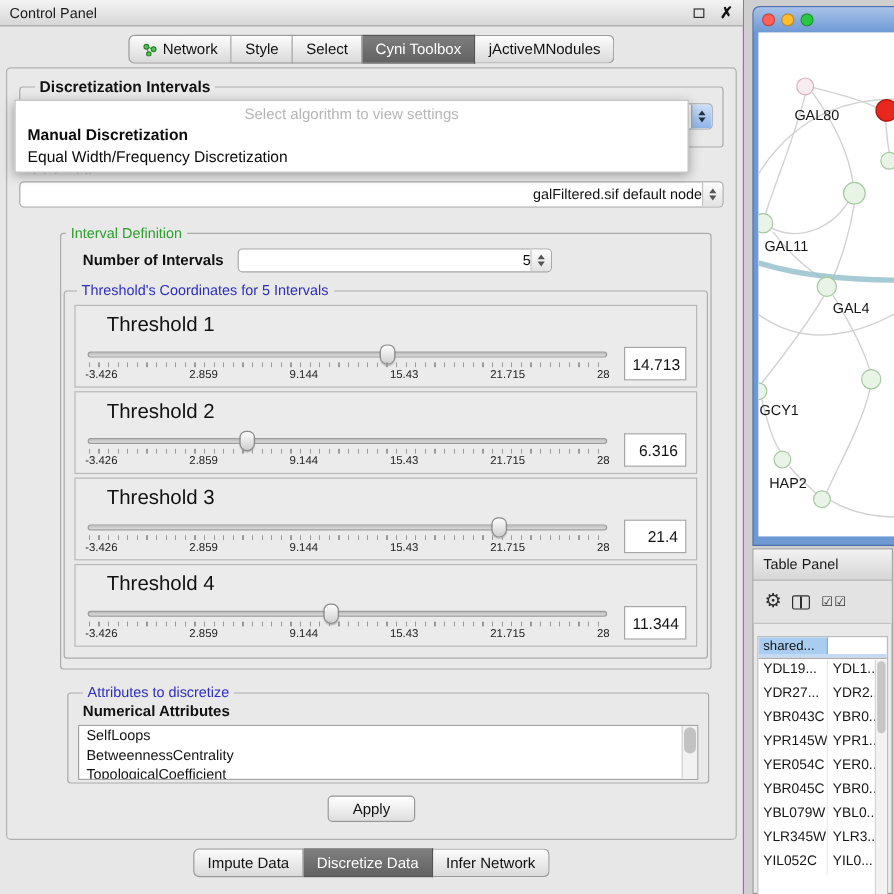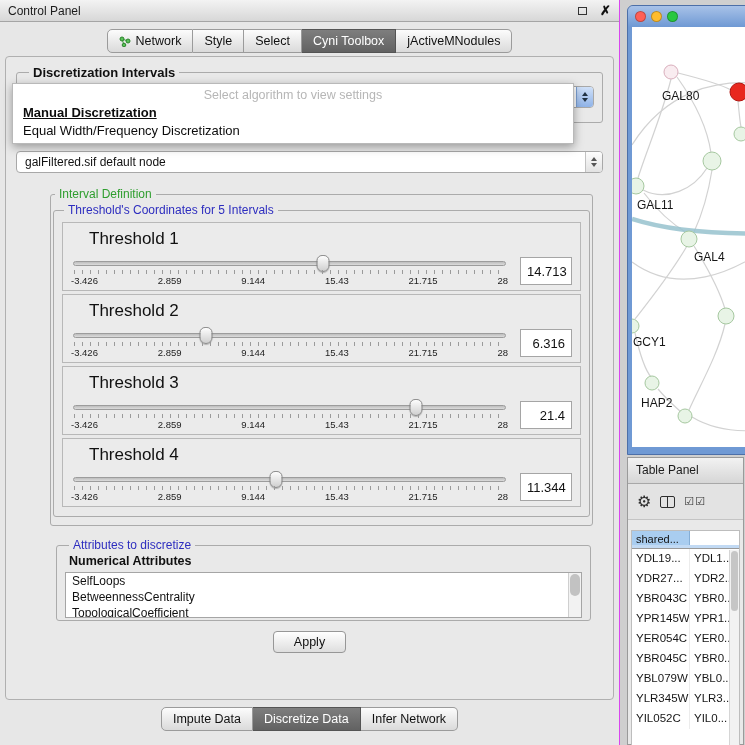--- a/index.html
+++ b/index.html
@@ -28,37 +28,37 @@
   .panel-body { position:relative; margin:0 5px; height:644px; background:#e9e9e9;
     border:1px solid #b0b0b0; border-radius:4px; padding:6px 10px; }
 
   fieldset { border:1px solid #ababab; border-radius:3px; background:transparent; }
   legend { font-size:12px; padding:0 4px; margin-left:4px; }
   legend.black { color:#111; font-weight:bold; font-size:13px; }
   legend.green { color:#2f9e2f; }
   legend.blue  { color:#2d2dbf; }
 
   .combo { display:flex; align-items:center; height:22px; background:#fff;
-    border:1px solid #a8a8a8; border-radius:4px; font-size:12px; color:#111; overflow:hidden; }
+    border:1px solid #a8a8a8; border-radius:4px; font-size:12px; color:#111; overflow:hidden;text-align:right; }
   .combo .combo-text { flex:1; padding-left:8px; white-space:nowrap; overflow:hidden; }
   .combo .stepper { width:17px; align-self:stretch; display:flex; flex-direction:column;
     align-items:center; justify-content:center; gap:2px; border-left:1px solid #c2c2c2;
     background:linear-gradient(#fdfdfd,#e2e2e2); }
   .combo .up { width:0; height:0; border-left:3.5px solid transparent; border-right:3.5px solid transparent; border-bottom:4px solid #555; }
   .combo .down { width:0; height:0; border-left:3.5px solid transparent; border-right:3.5px solid transparent; border-top:4px solid #555; }
   .combo.blue-stepper .stepper { background:linear-gradient(#cfe0f8,#8fb3e8); border-left-color:#7ba0d4; }
   .combo.blue-stepper .up { border-bottom-color:#234; }
   .combo.blue-stepper .down { border-top-color:#234; }
 
   .algo-fieldset { margin-top:2px; height:58px; padding:4px 8px 0; }
   .dropdown-overlay { position:absolute; left:6px; top:26px; width:562px; z-index:9;
     background:#fff; border:1px solid #b9b9b9; box-shadow:0 3px 9px rgba(0,0,0,0.35); padding:2px 0 3px; }
   .dd-hint { text-align:center; color:#b6b6b6; font-size:12.5px; height:18px; line-height:18px; }
   .dd-item { padding-left:10px; font-size:13px; height:18px; line-height:18px; color:#0c0c0c; }
-  .dd-item.bold { font-weight:bold;text-decoration:underline; }
+  .dd-item.bold { font-weight:bold; }
 
   .table-data-label { margin:10px 0 4px 4px; font-size:12.5px; color:#111; }
 
   .interval-fieldset { margin:14px 10px 0 34px; padding:2px 0 8px; }
   .num-row { display:flex; align-items:center; gap:12px; margin:4px 0 8px 18px; }
   .num-label { font-size:12.5px; font-weight:bold; color:#111; }
   .num-combo { width:262px; height:20px; }
 
   .thresholds-fieldset { margin:0 2px; padding:2px 6px 6px; }
   .threshold-box { border:1px solid #b8b8b8; margin:3px 2px; padding:4px 8px 2px; background:#ebebeb; }
@@ -194,20 +194,30 @@
         <span class="combo-text">galFiltered.sif default node</span>
         <span class="stepper">
             <span class="up"></span>
             <span class="down"></span>
           </span>
       </div>
 
       <fieldset class="interval-fieldset">
         <legend class="green">Interval Definition</legend>
 
+        <div class="num-row">
+          <span class="num-label">Number of Intervals</span>
+          <div class="combo num-combo">
+            <span class="combo-text">5</span>
+            <span class="stepper">
+                <span class="up"></span>
+                <span class="down"></span>
+              </span>
+          </div>
+        </div>
 
         <fieldset class="thresholds-fieldset">
           <legend class="blue">Threshold's Coordinates for 5 Intervals</legend>
           <div id="threshold-list">
   <div class="threshold-box">
     <div class="t-label">Threshold 1</div>
     <div class="t-main">
       <div class="slider-wrap">
         <div class="track"></div>
         <div class="thumb" style="left: 57.7197%;"></div>

